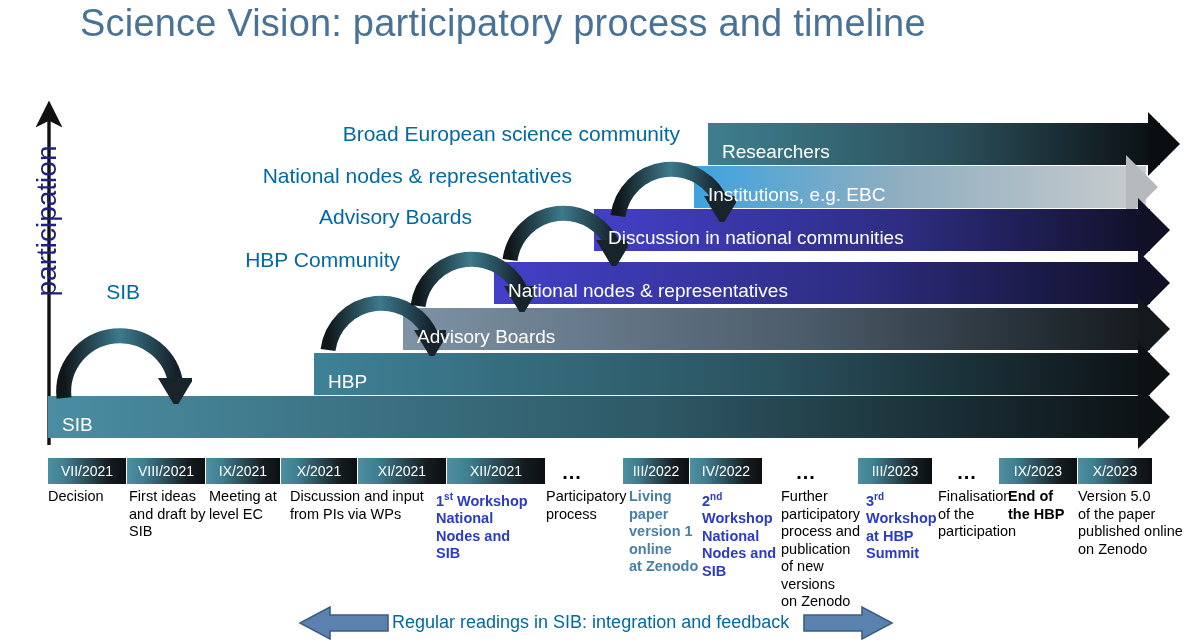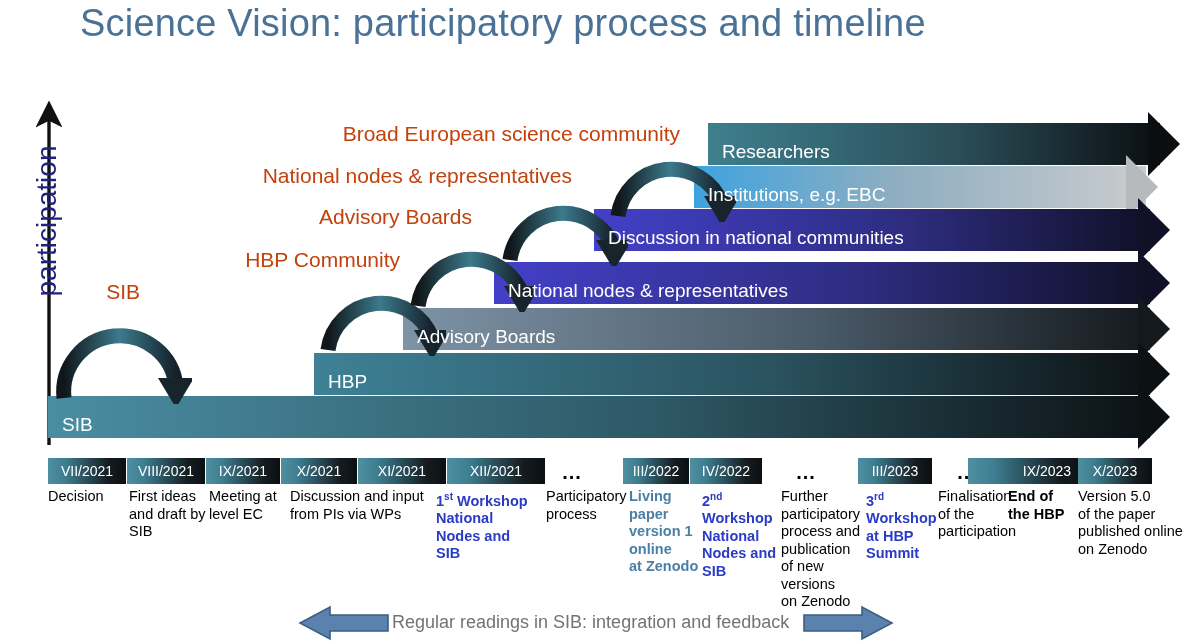--- a/index.html
+++ b/index.html
@@ -24,21 +24,21 @@
   .axis-label{
     position:absolute;left:-48px;top:205px;width:190px;
     text-align:center;
     transform:rotate(-90deg);
     font-size:28px;color:#202080;font-weight:400;
     letter-spacing:0px;
   }
 
   
   .lvl{
-    position:absolute;font-size:21px;color:#c2410c;white-space:nowrap;
+    position:absolute;font-size:21px;color:#0369a1;white-space:nowrap;
     text-align:left;
   }
 
   
   .bar{position:absolute;height:42px;}
   .bar .body{position:absolute;left:0;top:0;height:100%;width:100%;}
   .bar .head{position:absolute;top:-11px;height:64px;width:64px;}
   .bar .txt{
     position:absolute;left:14px;top:0;height:100%;
     display:flex;align-items:center;
@@ -65,21 +65,21 @@
   .tl-cap{
     position:absolute;font-size:14.5px;line-height:17.5px;color:#000;
   }
   .tl-cap.blue{color:#2A3BC4;font-weight:bold;}
   .tl-cap.teal{color:#4A7FA6;font-weight:bold;}
   .tl-cap.bold{font-weight:bold;}
   .tl-cap sup{font-size:10px;vertical-align:super;}
 
   
   .foot-txt{
-    position:absolute;font-size:18px;color:#737373;white-space:nowrap;
+    position:absolute;font-size:18px;color:#0369a1;white-space:nowrap;
   }
   .foot-arrow{position:absolute;}
 </style>
 </head>
 <body>
 
 <div id="stage">
 
   <div class="title">Science Vision: participatory process and timeline</div>
 
@@ -274,21 +274,21 @@
     </div>
 
   <div class="tl-block" style="left:858px;top:458px;width:74px;">
     <span>III/2023</span>
     </div>
 
   <div class="tl-ell" style="left:941px;top:458px;width:52px;">
     <span>...</span>
     </div>
 
-  <div class="tl-block" style="left:968px;top:458px;width:78px;padding-left:40px;">
+  <div class="tl-block" style="left:999px;top:458px;width:78px;">
     <span>IX/2023</span>
     </div>
   <div class="tl-block" style="left:1078px;top:458px;width:74px;">
     <span>X/2023</span>
     </div>
 
   <div class="tl-cap" style="left:48px;top:488px;width:80px;">
       <div>Decision</div>
     </div>
   <div class="tl-cap" style="left:129px;top:488px;width:82px;">

